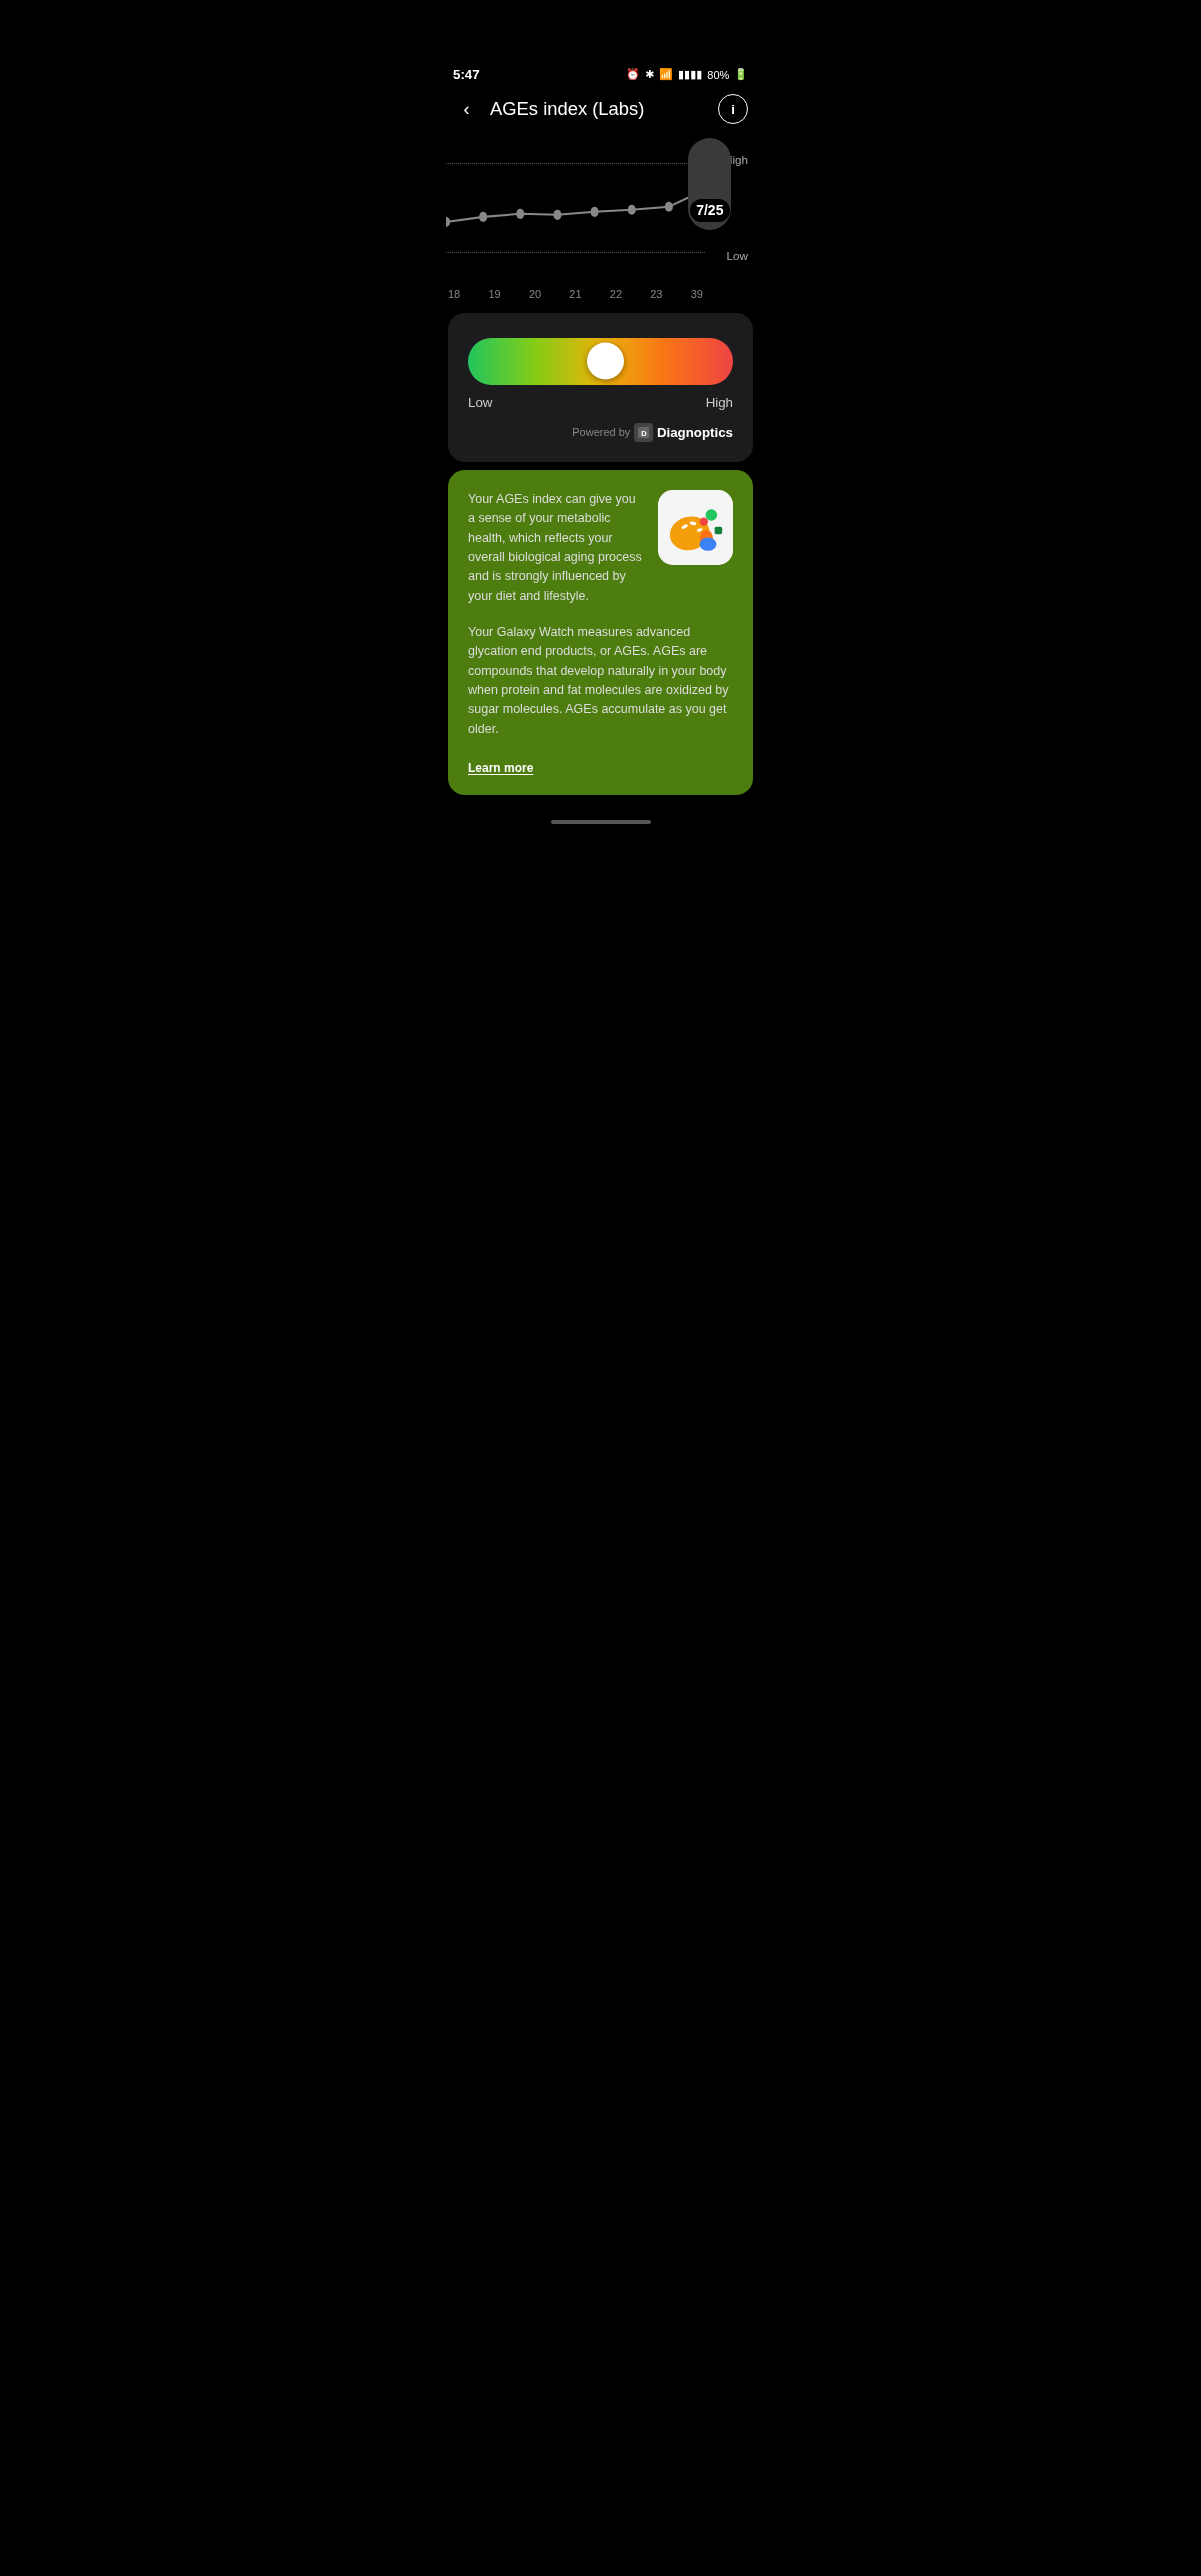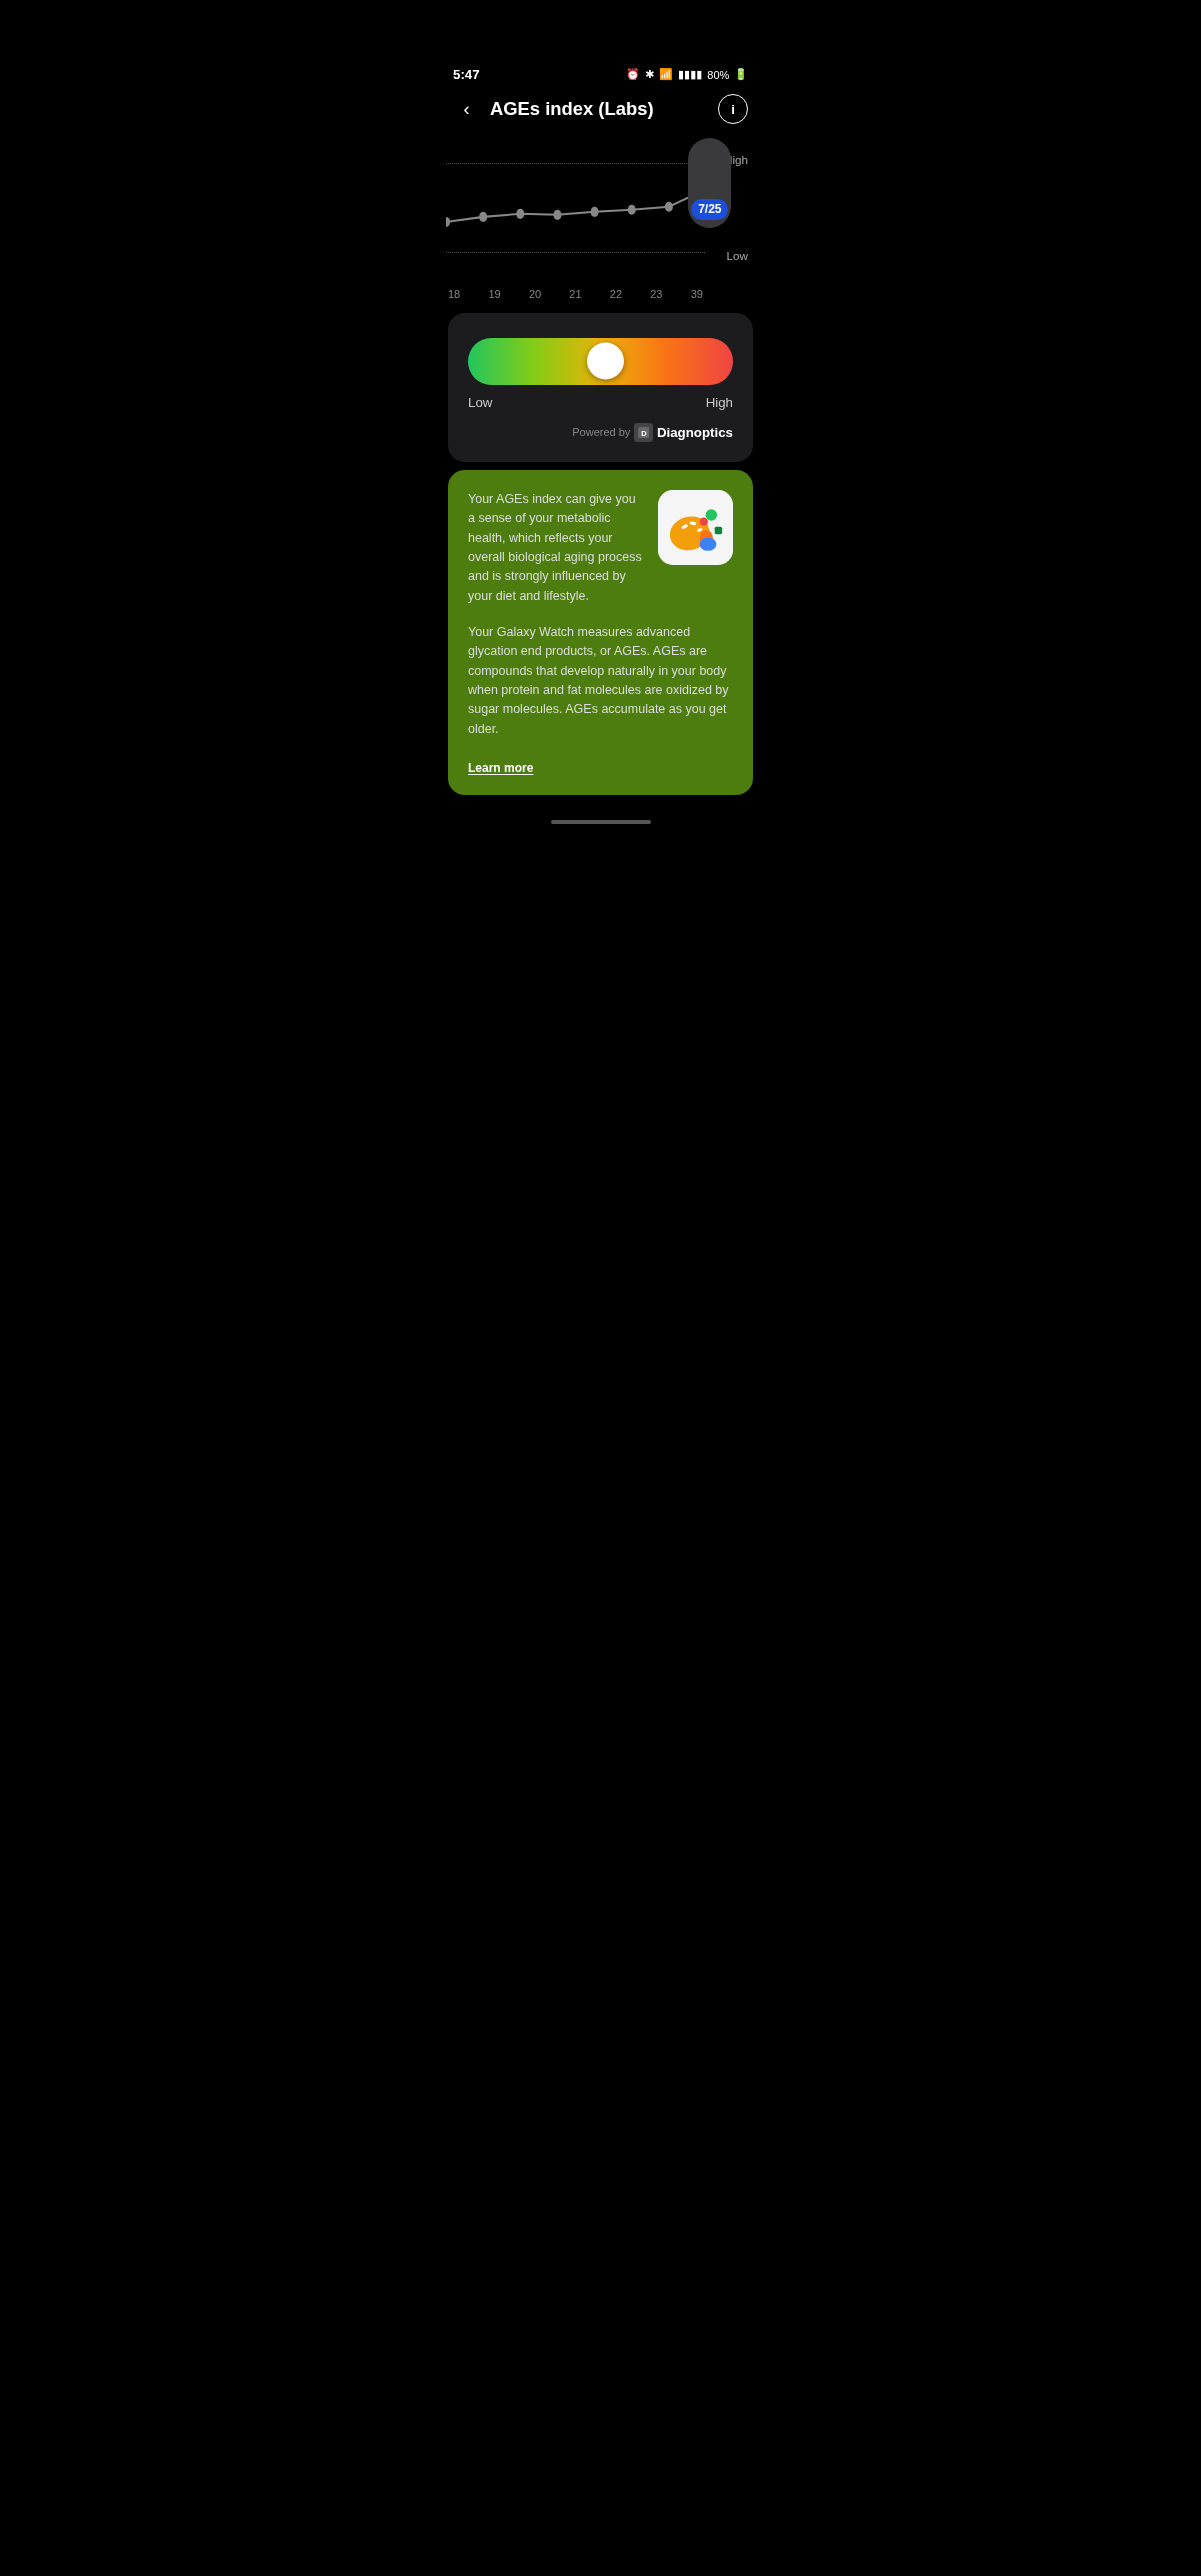--- a/index.html
+++ b/index.html
@@ -76,21 +76,21 @@
     }
 
     .back-arrow {
       font-size: 18.4px;
       color: #ffffff;
       line-height: 1;
     }
 
     .header-title {
       font-size: 18.4px;
-      font-weight: 700;
+      font-weight: 400;
       color: #ffffff;
     }
 
     .info-btn {
       width: 30px;
       height: 30px;
       border-radius: 50%;
       border: 1.7px solid #ffffff;
       display: flex;
       align-items: center;
@@ -184,24 +184,24 @@
       background: #3a3a3c;
       border-radius: 23.4px;
       padding: 8.3px 11.7px;
       display: flex;
       flex-direction: column;
       align-items: center;
       width: 43px;
     }
 
     .tooltip-selected-date {
-      background: #1d4ed8;
+      background: #000000;
       border-radius: 11.7px;
       padding: 3.3px 6.7px;
-      font-size: 12px;
+      font-size: 14px;
       font-weight: 600;
       color: #ffffff;
       margin-top: 3.3px;
       text-align: center;
     }
 
     
     .gauge-card {
       margin: 6.7px 10px;
       background: #1c1c1e;

